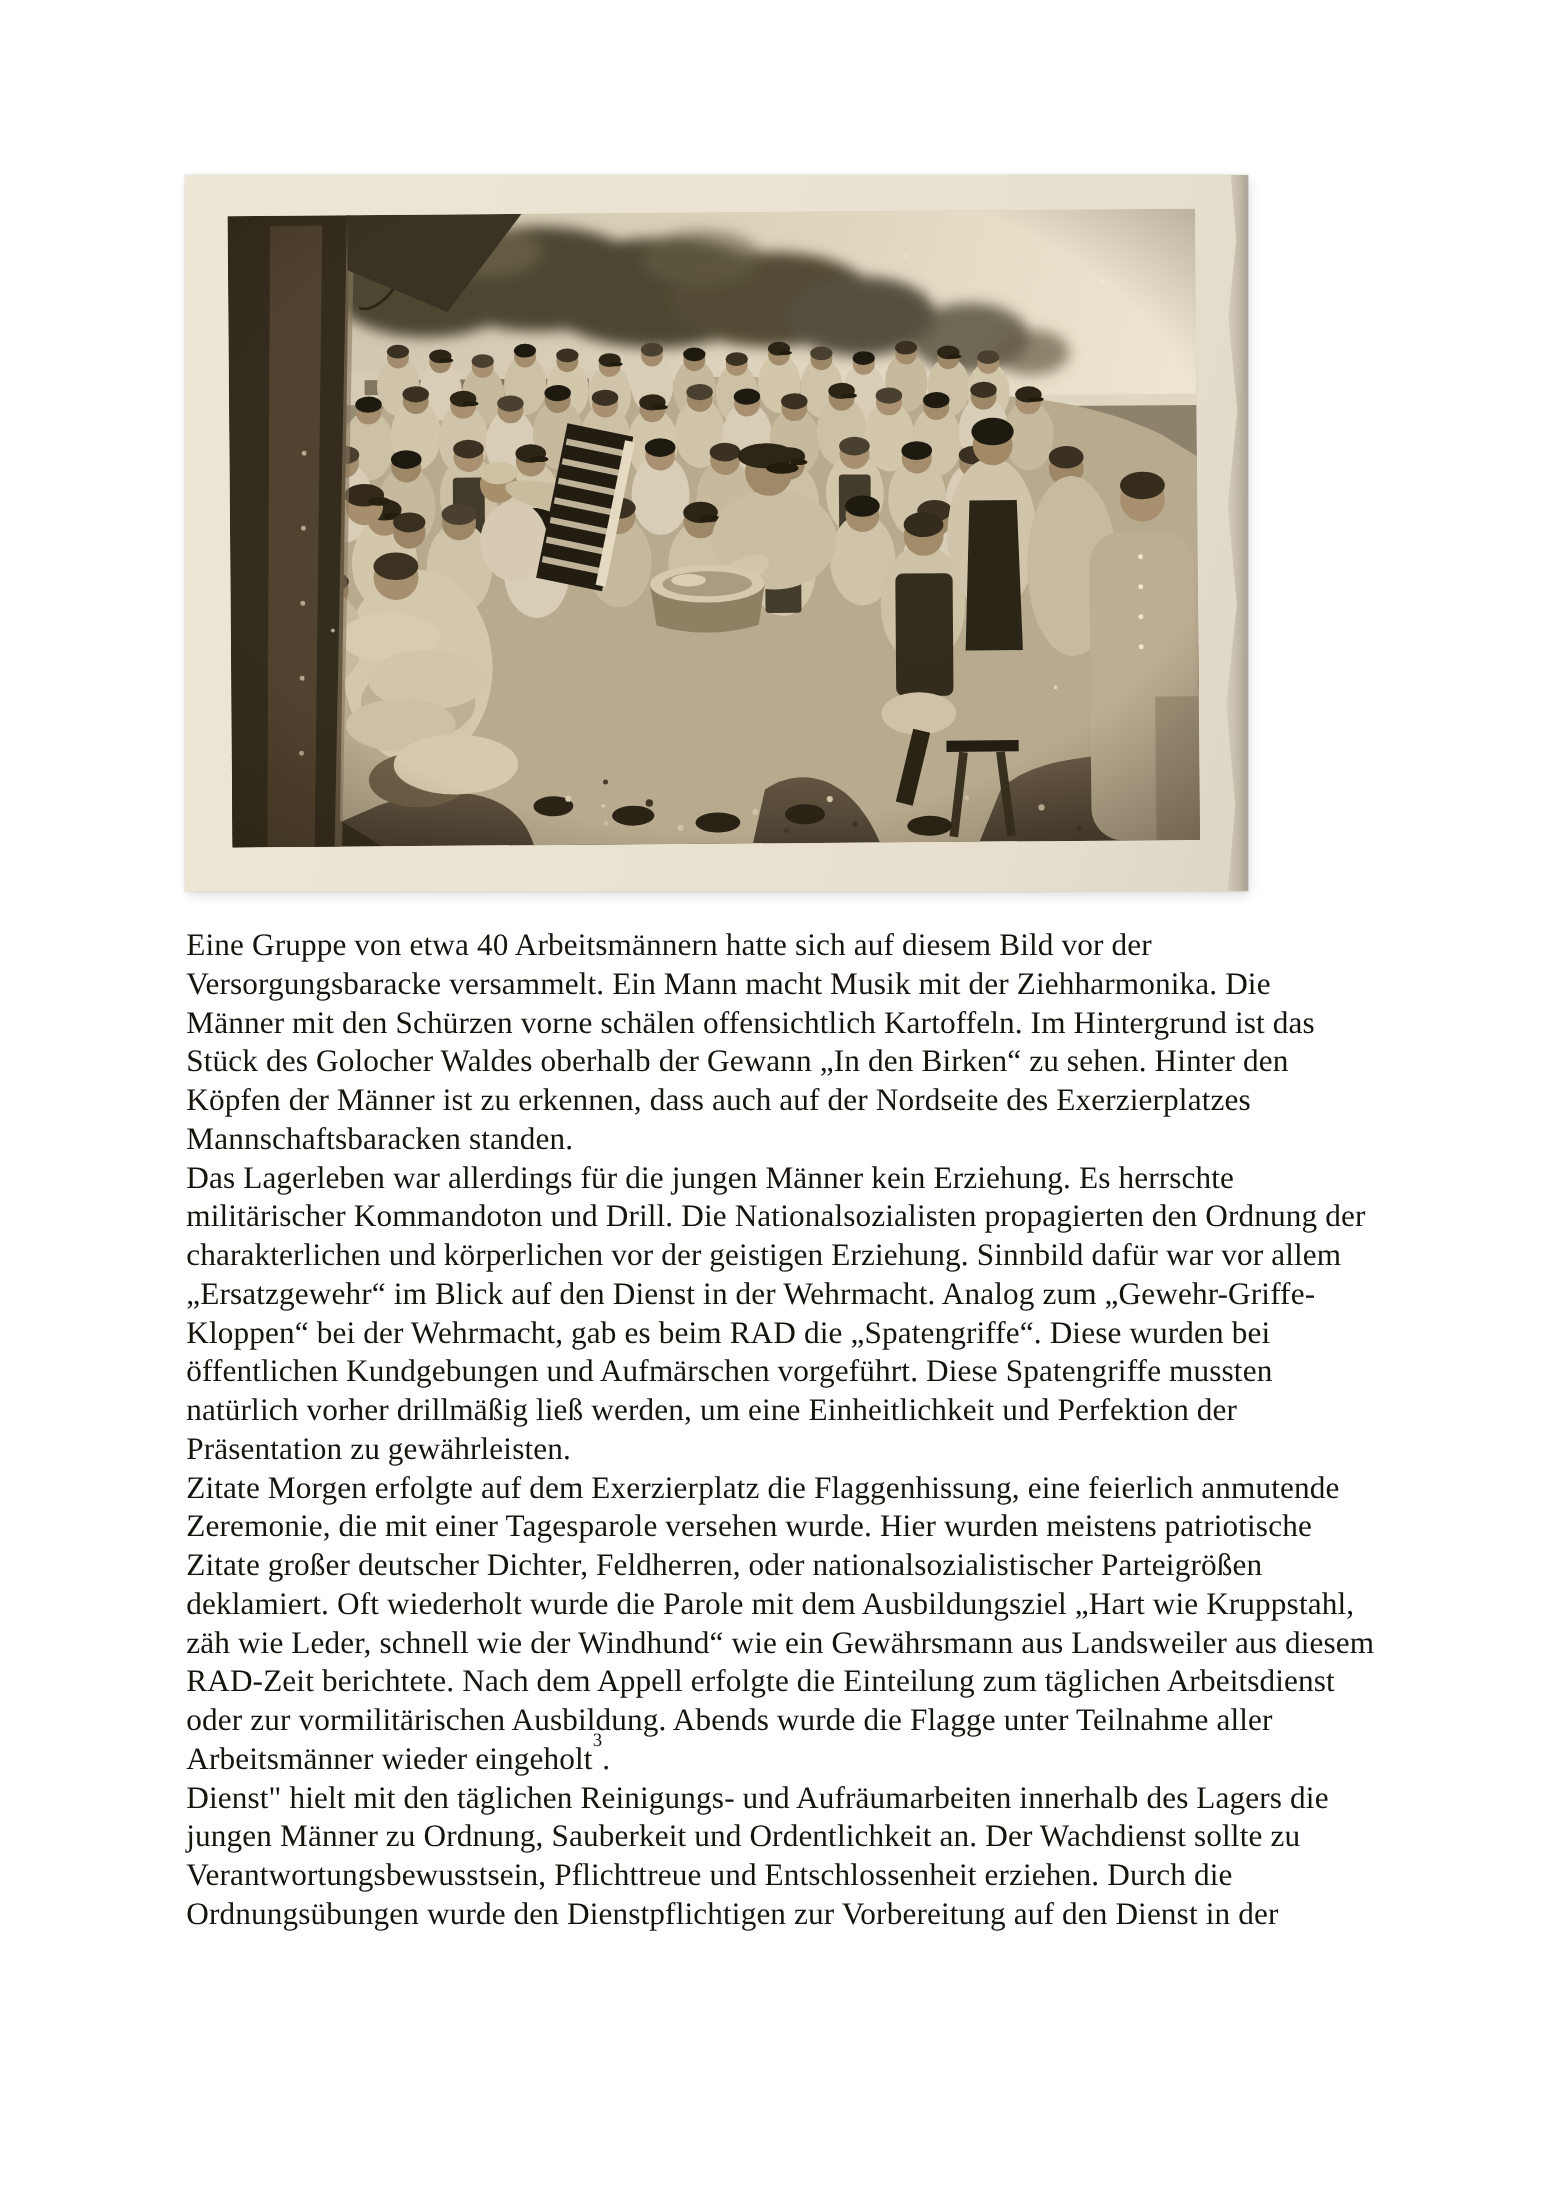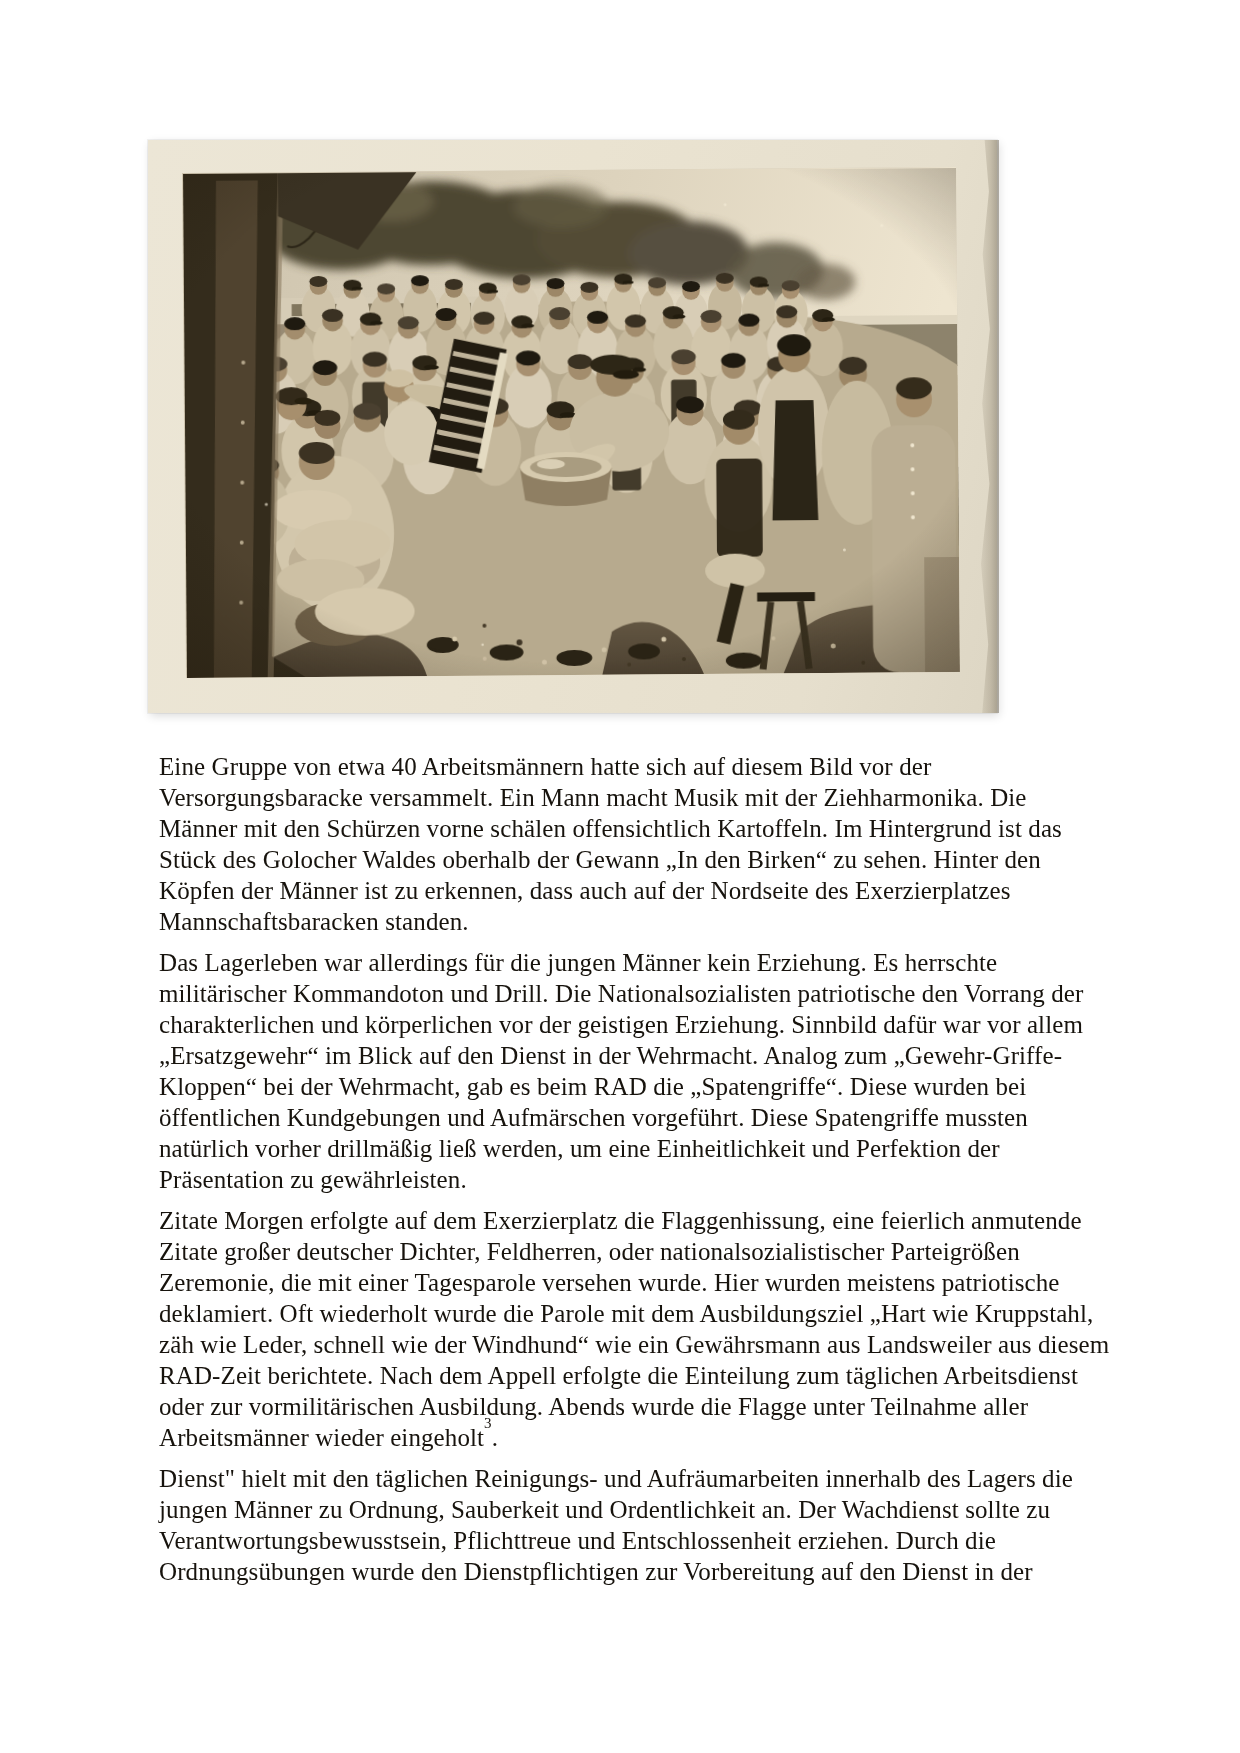--- a/index.html
+++ b/index.html
@@ -26,21 +26,21 @@
     position:absolute;top:0;right:-2px;width:24px;height:100%;
     background:linear-gradient(90deg, rgba(168,158,138,0) 0%, rgba(150,140,120,.40) 65%, rgba(118,110,94,.55) 100%);
     clip-path:polygon(40% 0,100% 0,100% 100%,30% 100%,55% 88%,25% 74%,60% 60%,30% 46%,62% 33%,32% 20%,58% 9%);
   }
   
   .text-block{
     position:absolute;left:149px;top:741px;width:960px;
     font-size:25px;line-height:31px;color:#17130d;
     letter-spacing:.1px;
   }
-  .para{margin:10px;}
+  .para{margin:0;}
   .tline{white-space:nowrap;}
   .tline sup{font-size:15px;position:relative;top:-9px;line-height:0;}
 </style>
 </head>
 <body>
 
 <div class="page">
 
   <div class="photo-paper">
     <div class="photo-frame">
@@ -414,32 +414,32 @@
       <div class="para">
         <div class="tline">Eine Gruppe von etwa 40 Arbeitsmännern hatte sich auf diesem Bild vor der</div>
         <div class="tline">Versorgungsbaracke versammelt. Ein Mann macht Musik mit der Ziehharmonika. Die</div>
         <div class="tline">Männer mit den Schürzen vorne schälen offensichtlich Kartoffeln. Im Hintergrund ist das</div>
         <div class="tline">Stück des Golocher Waldes oberhalb der Gewann „In den Birken“ zu sehen. Hinter den</div>
         <div class="tline">Köpfen der Männer ist zu erkennen, dass auch auf der Nordseite des Exerzierplatzes</div>
         <div class="tline">Mannschaftsbaracken standen.</div>
       </div>
       <div class="para">
         <div class="tline">Das Lagerleben war allerdings für die jungen Männer kein Erziehung. Es herrschte</div>
-        <div class="tline">militärischer Kommandoton und Drill. Die Nationalsozialisten patriotische den Vorrang der</div>
+        <div class="tline">militärischer Kommandoton und Drill. Die Nationalsozialisten propagierten den Ordnung der</div>
         <div class="tline">charakterlichen und körperlichen vor der geistigen Erziehung. Sinnbild dafür war vor allem</div>
         <div class="tline">„Ersatzgewehr“ im Blick auf den Dienst in der Wehrmacht. Analog zum „Gewehr-Griffe-</div>
         <div class="tline">Kloppen“ bei der Wehrmacht, gab es beim RAD die „Spatengriffe“. Diese wurden bei</div>
         <div class="tline">öffentlichen Kundgebungen und Aufmärschen vorgeführt. Diese Spatengriffe mussten</div>
         <div class="tline">natürlich vorher drillmäßig ließ werden, um eine Einheitlichkeit und Perfektion der</div>
         <div class="tline">Präsentation zu gewährleisten.</div>
       </div>
       <div class="para">
         <div class="tline">Zitate Morgen erfolgte auf dem Exerzierplatz die Flaggenhissung, eine feierlich anmutende</div>
+        <div class="tline">Zeremonie, die mit einer Tagesparole versehen wurde. Hier wurden meistens patriotische</div>
         <div class="tline">Zitate großer deutscher Dichter, Feldherren, oder nationalsozialistischer Parteigrößen</div>
-        <div class="tline">Zeremonie, die mit einer Tagesparole versehen wurde. Hier wurden meistens patriotische</div>
         <div class="tline">deklamiert. Oft wiederholt wurde die Parole mit dem Ausbildungsziel „Hart wie Kruppstahl,</div>
         <div class="tline">zäh wie Leder, schnell wie der Windhund“ wie ein Gewährsmann aus Landsweiler aus diesem</div>
         <div class="tline">RAD-Zeit berichtete. Nach dem Appell erfolgte die Einteilung zum täglichen Arbeitsdienst</div>
         <div class="tline">oder zur vormilitärischen Ausbildung. Abends wurde die Flagge unter Teilnahme aller</div>
         <div class="tline">Arbeitsmänner wieder eingeholt<sup>3</sup>.</div>
       </div>
       <div class="para">
         <div class="tline">Dienst" hielt mit den täglichen Reinigungs- und Aufräumarbeiten innerhalb des Lagers die</div>
         <div class="tline">jungen Männer zu Ordnung, Sauberkeit und Ordentlichkeit an. Der Wachdienst sollte zu</div>
         <div class="tline">Verantwortungsbewusstsein, Pflichttreue und Entschlossenheit erziehen. Durch die</div>

